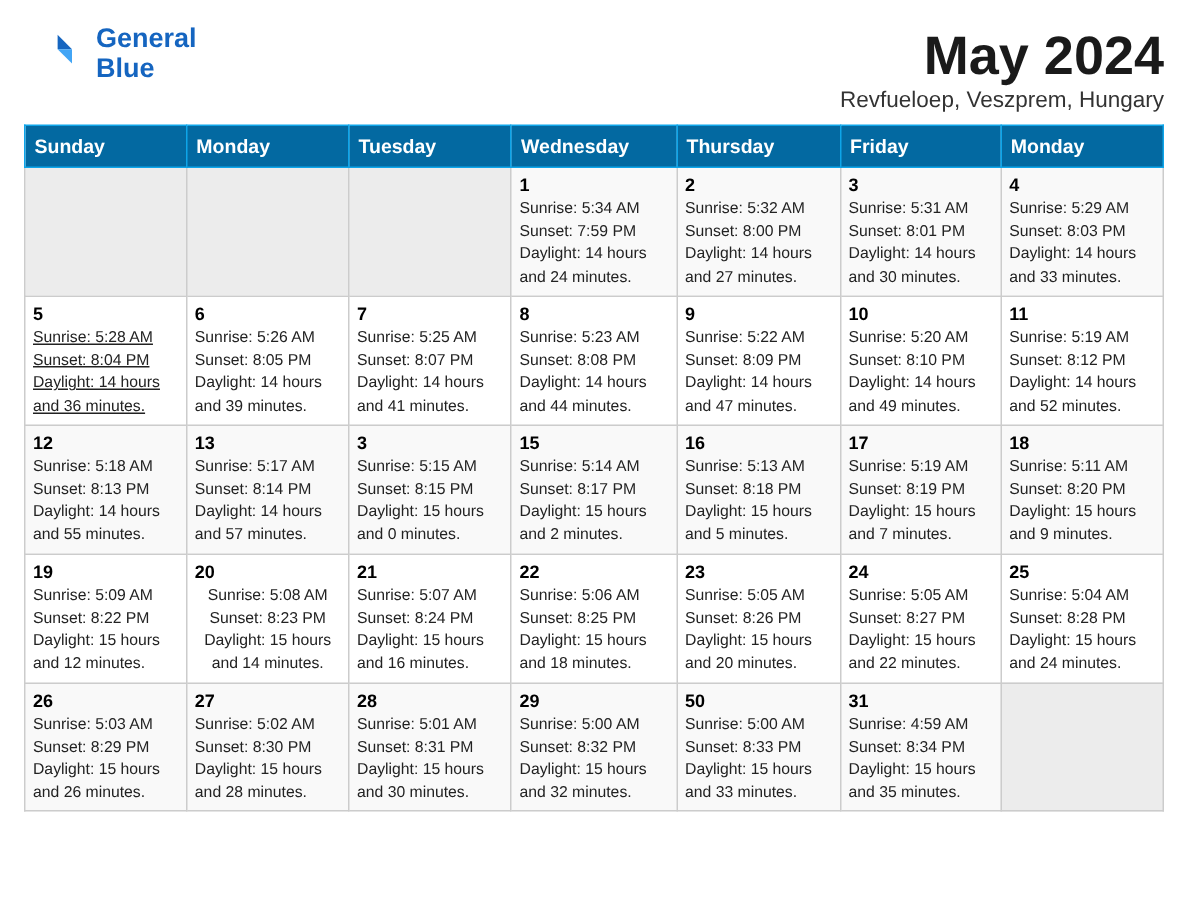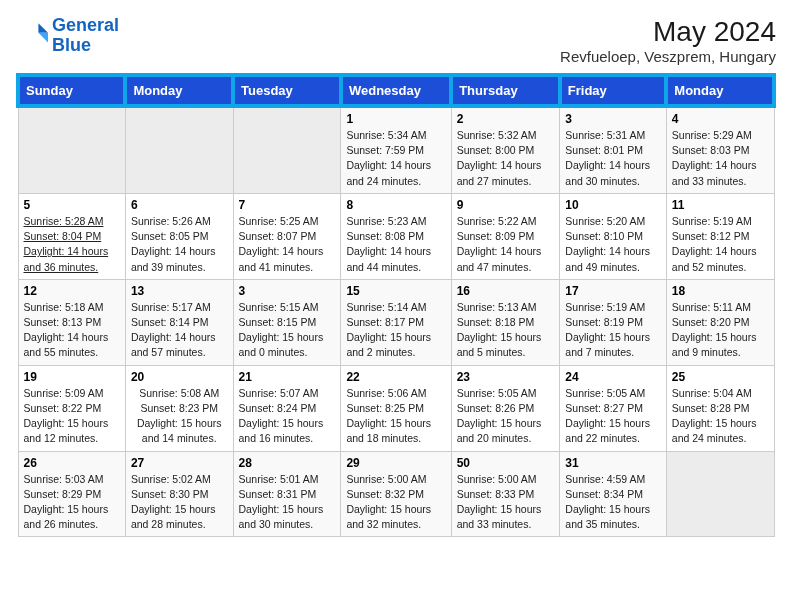--- a/index.html
+++ b/index.html
@@ -12,60 +12,60 @@
     }
     .header {
       display: flex;
       justify-content: space-between;
       align-items: flex-start;
       margin-bottom: 8px;
     }
     .logo {
       display: flex;
       align-items: center;
-      gap: 4px;
+      gap: 16px;
     }
     .logo-text {
       font-size: 18px;
       font-weight: bold;
       color: #1a1a1a;
       line-height: 1.1;
     }
     .logo-text span {
       color: #1565c0;
     }
     .logo-icon {
       width: 32px;
       height: 32px;
     }
     .title-block {
       text-align: right;
     }
     .month-title {
-      font-size: 28px;
-      font-weight: normal;
+      font-size: 36px;
+      font-weight: bold;
       color: #1a1a1a;
     }
     .location {
       font-size: 15px;
       color: #333;
     }
     table {
       width: 100%;
       border-collapse: collapse;
       font-size: 11px;
     }
     thead tr th {
-      background-color: #1d4ed8;
+      background-color: #0369a1;
       color: #fff;
       text-align: left;
       padding: 6px 6px;
       font-size: 13px;
       font-weight: bold;
-      border: 4px solid #0ea5e9;
+      border: 1px solid #0ea5e9;
     }
     tbody tr td {
       vertical-align: top;
       border: 1px solid #ccc;
       padding: 4px 5px;
       width: 113px;
       min-height: 80px;
       background: #fff;
     }
     tbody tr:nth-child(odd) td {

